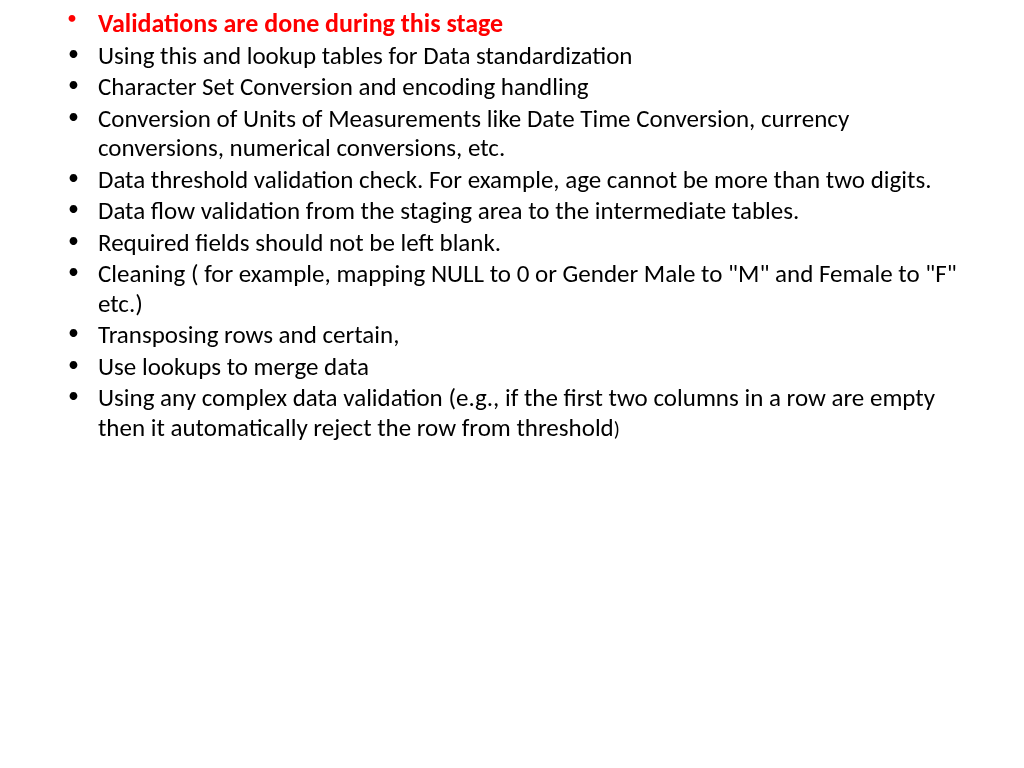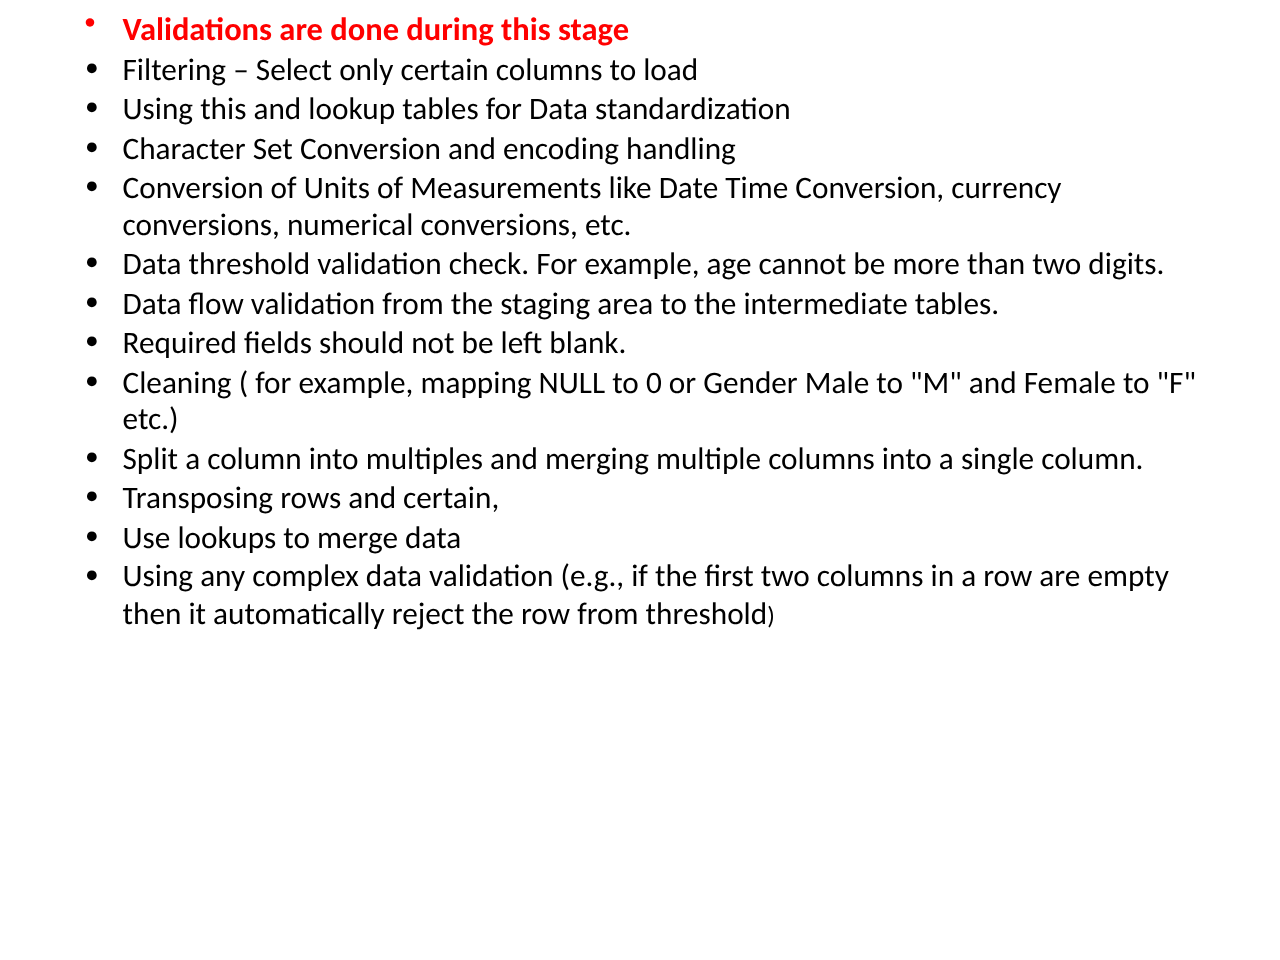--- a/index.html
+++ b/index.html
@@ -42,25 +42,23 @@
   }
   .small-tail {
     font-size: 20px;
   }
 </style>
 </head>
 <body>
 
 <ul class="slide-list">
   <li class="highlight"><span>Validations are done during this stage</span></li>
-  <li><span>Filtering – Select only certain columns to load</span></li>
   <li><span>Using this and lookup tables for Data standardization</span></li>
   <li><span>Character Set Conversion and encoding handling</span></li>
   <li><span>Conversion of Units of Measurements like Date Time Conversion, currency conversions, numerical conversions, etc.</span></li>
   <li><span>Data threshold validation check. For example, age cannot be more than two digits.</span></li>
   <li><span>Data flow validation from the staging area to the intermediate tables.</span></li>
   <li><span>Required fields should not be left blank.</span></li>
   <li><span>Cleaning ( for example, mapping NULL to 0 or Gender Male to "M" and Female to "F" etc.)</span></li>
-  <li><span>Split a column into multiples and merging multiple columns into a single column.</span></li>
   <li><span>Transposing rows and certain,</span></li>
   <li><span>Use lookups to merge data</span></li>
   <li><span>Using any complex data validation (e.g., if the first two columns in a row are empty then it automatically reject the row from threshold</span><span class="small-tail">)</span></li>
 </ul>
 
 </body></html>

